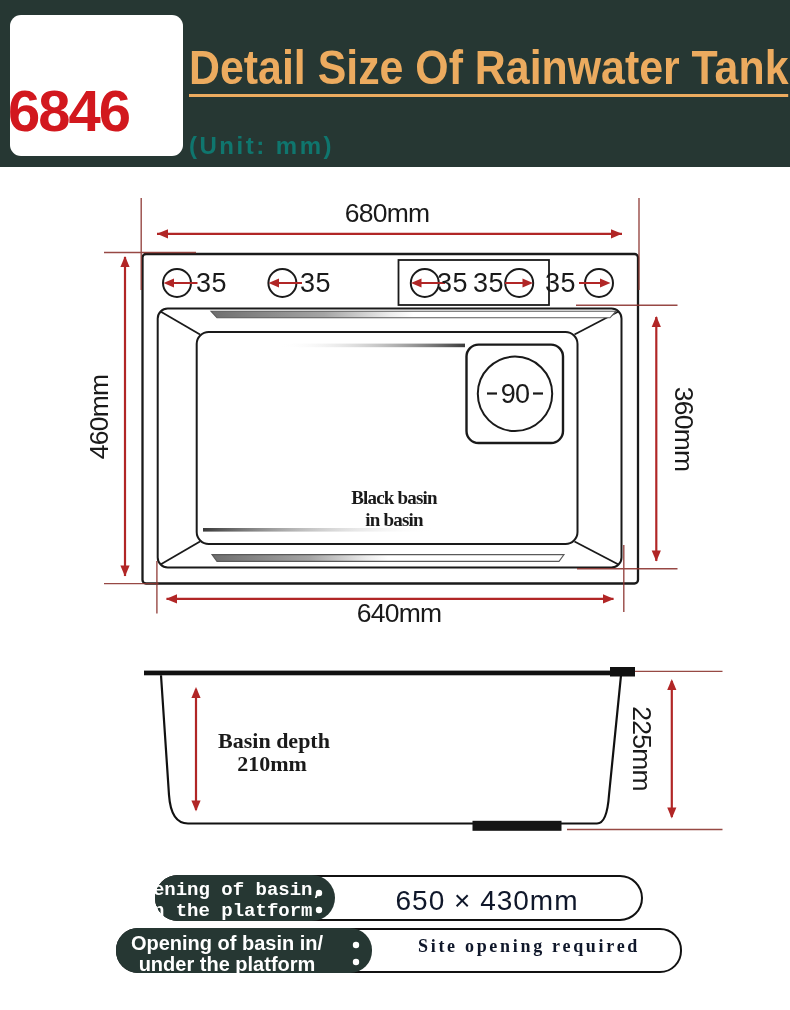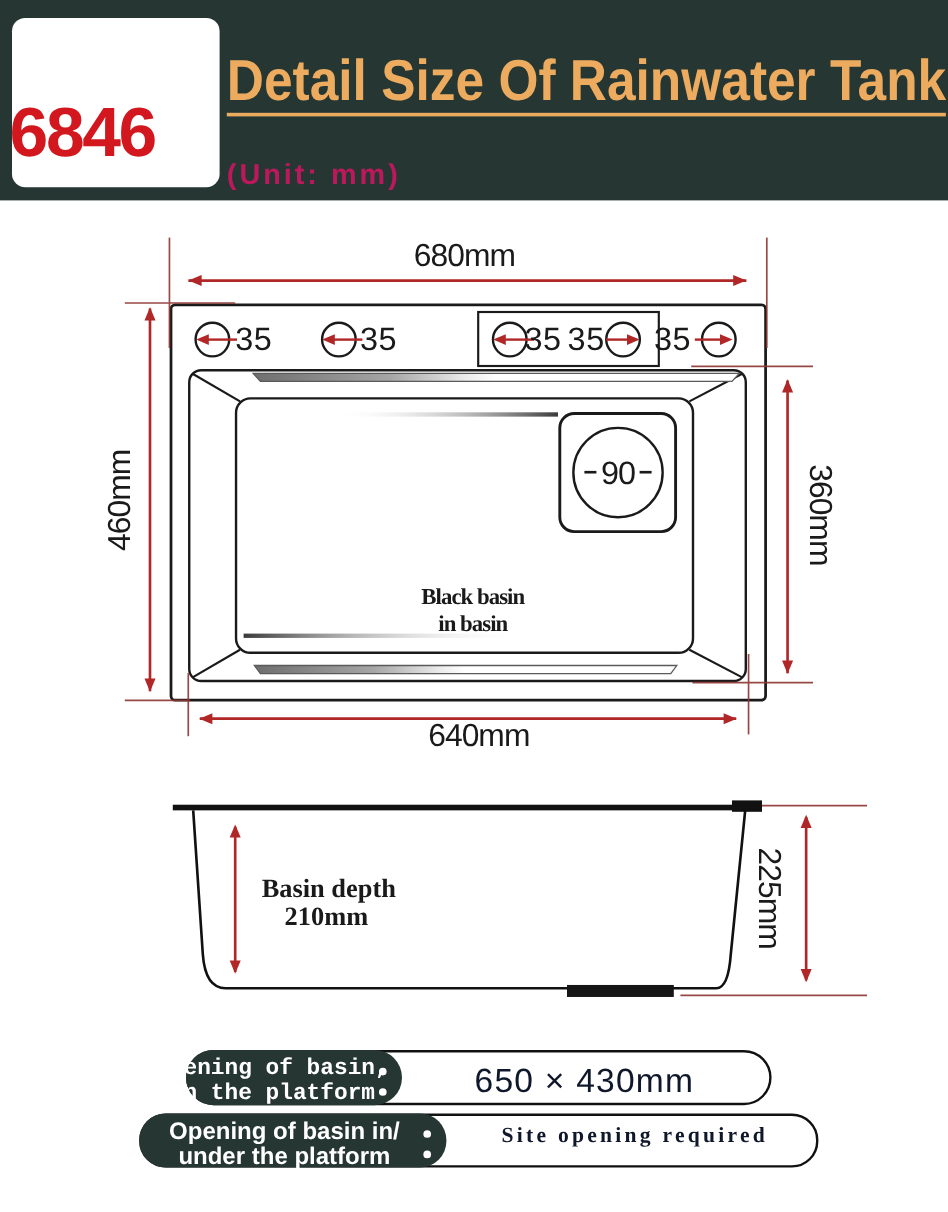--- a/index.html
+++ b/index.html
@@ -7,21 +7,21 @@
      font-family:"Liberation Sans",sans-serif;}
 .abs{position:absolute;}
 #header{position:absolute;left:0;top:0;width:790px;height:167px;background:#263733;}
 #whitebox{position:absolute;left:10px;top:15px;width:173px;height:141px;background:#fff;border-radius:11px;}
 #num{position:absolute;left:8px;top:82px;width:172px;text-align:left;
      font-size:58px;font-weight:bold;color:#d2181e;letter-spacing:-2px;line-height:1;}
 #title{position:absolute;left:189px;top:44px;white-space:nowrap;
        font-size:48px;font-weight:bold;color:#ecab5f;line-height:1;
        transform:scaleX(0.893);transform-origin:0 0;
        border-bottom:3px solid #ecab5f;padding-bottom:2px;}
-#unit{position:absolute;left:189px;top:134px;font-size:24px;letter-spacing:2.5px;line-height:1;font-weight:bold;color:#be185d;}
+#unit{position:absolute;left:189px;top:134px;font-size:24px;letter-spacing:2.5px;line-height:1;font-weight:bold;color:#0f766e;}
 .pill{position:absolute;background:#fff;border:2px solid #111;}
 #pill1{left:155px;top:875px;width:484px;height:42px;border-radius:23px;}
 #dark1{position:absolute;left:155px;top:875px;width:180px;height:46px;border-radius:23px;background:#263733;}
 #pill2{left:116px;top:928px;width:562px;height:41px;border-radius:22px;}
 #dark2{position:absolute;left:116px;top:928px;width:256px;height:45px;border-radius:22px;background:#263733;}
 .ptxt{position:absolute;color:#fff;font-weight:bold;text-align:center;white-space:nowrap;transform:translateX(-50%);}
 .pval{position:absolute;color:#0f172a;white-space:nowrap;transform:translateX(-50%);}
 </style>
 </head>
 <body>
@@ -178,18 +178,18 @@
 <div id="dark1"></div>
 <div class="ptxt" style="left:227px;top:880px;font-size:19px;line-height:20.5px;font-family:Liberation Mono, monospace;">Opening of basin,<br>on the platform</div>
 <svg class="abs" style="left:312px;top:888px" width="14" height="26">
     <circle cx="7" cy="5" r="3.2" fill="#fff"></circle>
     <circle cx="7" cy="22" r="3.2" fill="#fff"></circle>
   </svg>
 <div class="pval" style="left:487px;top:885px;font-size:28px;letter-spacing:1px;">650 × 430mm</div>
 
 <div id="pill2" class="pill"></div>
 <div id="dark2"></div>
-<div class="ptxt" style="left:237px;top:933px;font-size:20px;line-height:21px;">Opening of basin in/<br>under the platform</div>
+<div class="ptxt" style="left:227px;top:933px;font-size:20px;line-height:21px;">Opening of basin in/<br>under the platform</div>
 <svg class="abs" style="left:349px;top:940px" width="14" height="26">
     <circle cx="7" cy="5" r="3.2" fill="#fff"></circle>
     <circle cx="7" cy="22" r="3.2" fill="#fff"></circle>
   </svg>
 <div class="pval" style="left:529px;top:936px;font-size:18px;font-weight:bold;font-family:'Liberation Serif',serif;letter-spacing:2.7px;">Site opening required</div>
 
 </body></html>

